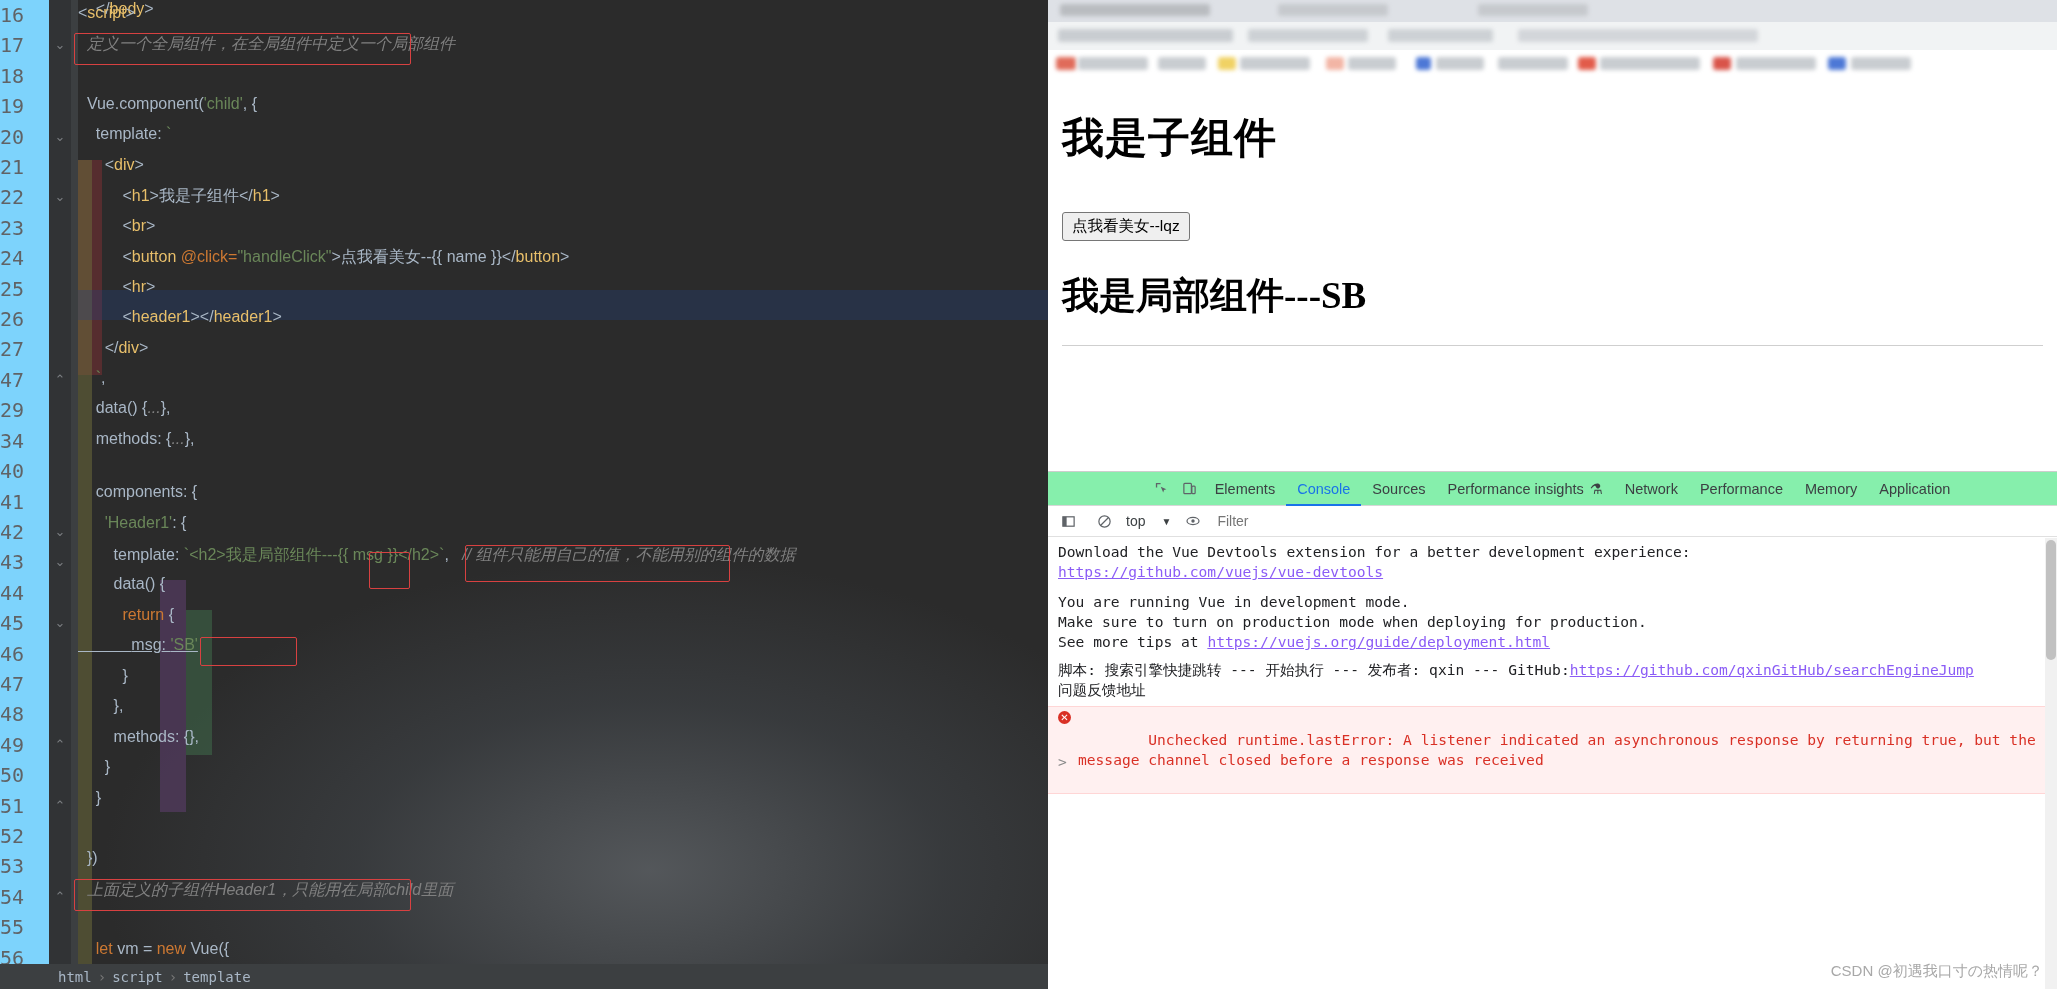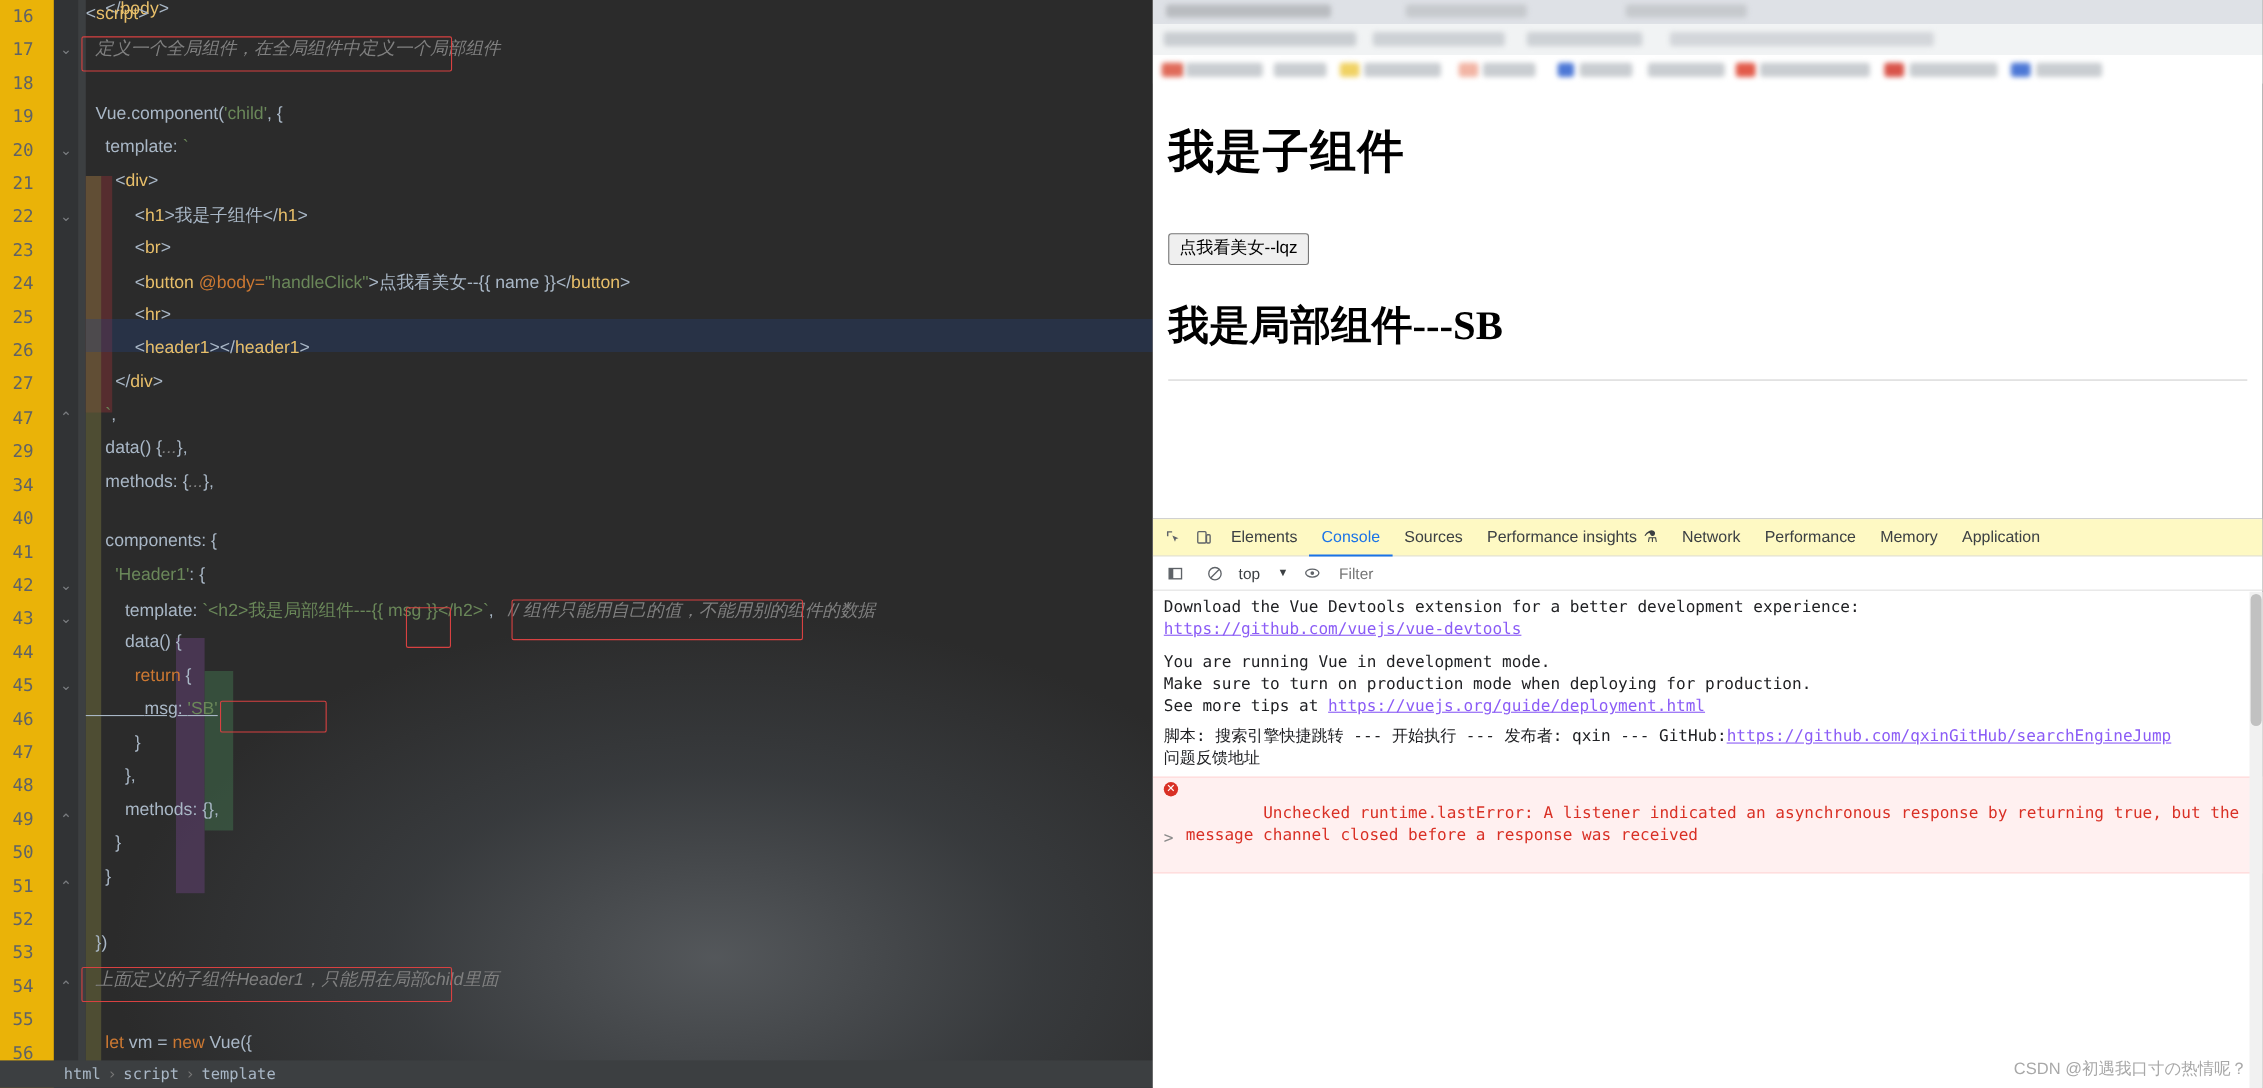--- a/index.html
+++ b/index.html
@@ -17,22 +17,22 @@
     position:absolute; left:0; top:0; width:1048px; height:989px;
     background:#2b2b2b; overflow:hidden;
   }
   #editor-bg {
     position:absolute; left:0; top:0; width:1048px; height:989px;
     background: radial-gradient(ellipse 700px 400px at 62% 88%, #5b5f63 0%, #3a3d40 42%, #2b2b2b 78%);
     opacity:.85;
   }
   .gutter {
     position:absolute; left:0; top:0; width:49px; height:989px;
-    background:#eab308; color:#606366; text-align:center;
-    font-family:"DejaVu Sans Mono", monospace; font-size:16px; line-height:30.4px;
+    background:#7dd3fc; color:#606366; text-align:left;
+    font-family:"DejaVu Sans Mono", monospace; font-size:20px; line-height:30.4px;
   }
   .gutter div { padding-right:7px; }
   .fold-col {
     position:absolute; left:49px; top:0; width:22px; height:989px;
     background:#313335; color:#7a7d80; font-size:13px; line-height:30.4px; text-align:center;
   }
   .marks {
     position:absolute; left:71px; top:0; width:7px; height:989px; background:#3c3f41;
   }
   
@@ -95,21 +95,21 @@
   hr.pg { margin:24px 14px 0 14px; border:0; border-top:1px solid #cfcfcf; }
 
   
   #devtools {
     position:absolute; left:0; top:471px; width:1009px; height:518px;
     background:#ffffff; border-top:1px solid #cdcdcd;
     font-family:"Liberation Sans", sans-serif;
   }
   #dt-tabs {
     height:34px; display:flex; align-items:center; gap:0;
-    border-bottom:1px solid #d7d7d7; padding-left:4px; background:#fef9c3;
+    border-bottom:1px solid #d7d7d7; padding-left:4px; background:#86efac;justify-content:center;
   }
   .dt-icon-btn {
     width:28px; height:26px; display:flex; align-items:center; justify-content:center;
     color:#5f6368; cursor:default;
   }
   .dt-tab {
     padding:0 11px; height:34px; display:flex; align-items:center;
     font-size:14.5px; color:#3c4043; cursor:default; white-space:nowrap;
   }
   .dt-tab.active { color:#1a73e8; box-shadow: inset 0 -2px 0 #1a73e8; }
@@ -240,21 +240,21 @@
     <div class="ln" style="position:absolute;top:0px;">    <span class="punc">&lt;/</span><span class="tag">body</span><span class="punc">&gt;</span></div>
 
     <div class="ln" style="position:absolute;top:-26px;"></div>
     <div class="ln" style="position:absolute;top:4px;"><span class="punc">&lt;</span><span class="tag">script</span><span class="punc">&gt;</span></div>
     <div class="ln" style="position:absolute;top:34px;">  <span class="cmt">定义一个全局组件，在全局组件中定义一个局部组件</span></div>
     <div class="ln" style="position:absolute;top:95px;">  <span class="txt">Vue</span><span class="punc">.</span><span class="txt">component</span><span class="punc">(</span><span class="s">'child'</span><span class="punc">, {</span></div>
     <div class="ln" style="position:absolute;top:125px;">    <span class="txt">template</span><span class="punc">: </span><span class="s">`</span></div>
     <div class="ln" style="position:absolute;top:156px;">      <span class="punc">&lt;</span><span class="tag">div</span><span class="punc">&gt;</span></div>
     <div class="ln" style="position:absolute;top:186px;">          <span class="punc">&lt;</span><span class="tag">h1</span><span class="punc">&gt;</span><span class="txt">我是子组件</span><span class="punc">&lt;/</span><span class="tag">h1</span><span class="punc">&gt;</span></div>
     <div class="ln" style="position:absolute;top:217px;">          <span class="punc">&lt;</span><span class="tag">br</span><span class="punc">&gt;</span></div>
-    <div class="ln" style="position:absolute;top:247px;">          <span class="punc">&lt;</span><span class="tag">button</span> <span class="mus">@body=</span><span class="s">"handleClick"</span><span class="punc">&gt;</span><span class="txt">点我看美女--{{ name }}</span><span class="punc">&lt;/</span><span class="tag">button</span><span class="punc">&gt;</span></div>
+    <div class="ln" style="position:absolute;top:247px;">          <span class="punc">&lt;</span><span class="tag">button</span> <span class="mus">@click=</span><span class="s">"handleClick"</span><span class="punc">&gt;</span><span class="txt">点我看美女--{{ name }}</span><span class="punc">&lt;/</span><span class="tag">button</span><span class="punc">&gt;</span></div>
     <div class="ln" style="position:absolute;top:278px;">          <span class="punc">&lt;</span><span class="tag">hr</span><span class="punc">&gt;</span></div>
     <div class="ln" style="position:absolute;top:308px;">          <span class="punc">&lt;</span><span class="tag">header1</span><span class="punc">&gt;&lt;/</span><span class="tag">header1</span><span class="punc">&gt;</span></div>
     <div class="ln" style="position:absolute;top:339px;">      <span class="punc">&lt;/</span><span class="tag">div</span><span class="punc">&gt;</span></div>
     <div class="ln" style="position:absolute;top:369px;">    <span class="s">`</span><span class="punc">,</span></div>
     <div class="ln" style="position:absolute;top:399px;">    <span class="txt">data</span><span class="punc">() {</span><span class="cmt">...</span><span class="punc">},</span></div>
     <div class="ln" style="position:absolute;top:430px;">    <span class="txt">methods</span><span class="punc">: {</span><span class="cmt">...</span><span class="punc">},</span></div>
     <div class="ln" style="position:absolute;top:483px;">    <span class="txt">components</span><span class="punc">: {</span></div>
     <div class="ln" style="position:absolute;top:514px;">      <span class="s">'Header1'</span><span class="punc">: {</span></div>
     <div class="ln" style="position:absolute;top:545px;">        <span class="txt">template</span><span class="punc">: </span><span class="s">`&lt;h2&gt;我是局部组件---{{ </span><span class="s">msg</span><span class="s"> }}&lt;/h2&gt;`</span><span class="punc">,</span>   <span class="cmt">// 组件只能用自己的值，不能用别的组件的数据</span></div>
     <div class="ln" style="position:absolute;top:575px;">        <span class="txt">data</span><span class="punc">() {</span></div>

